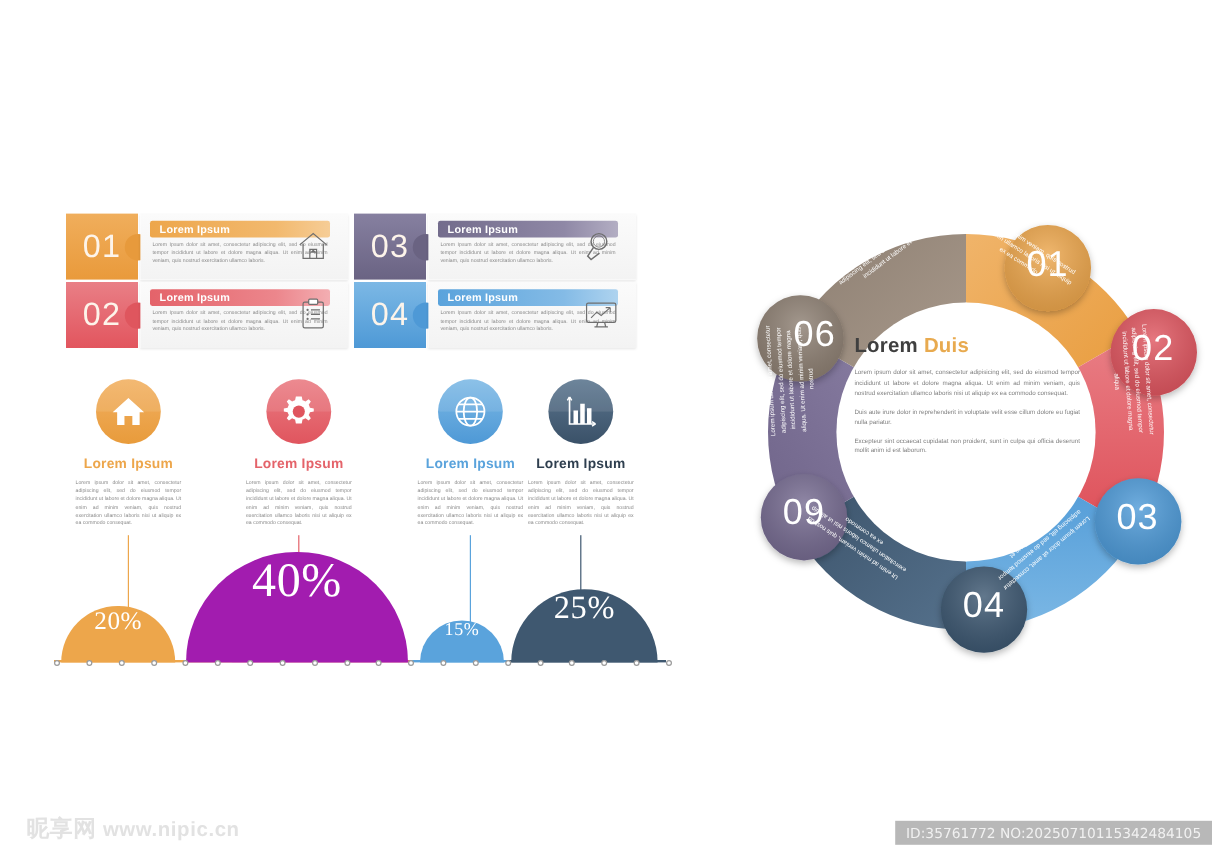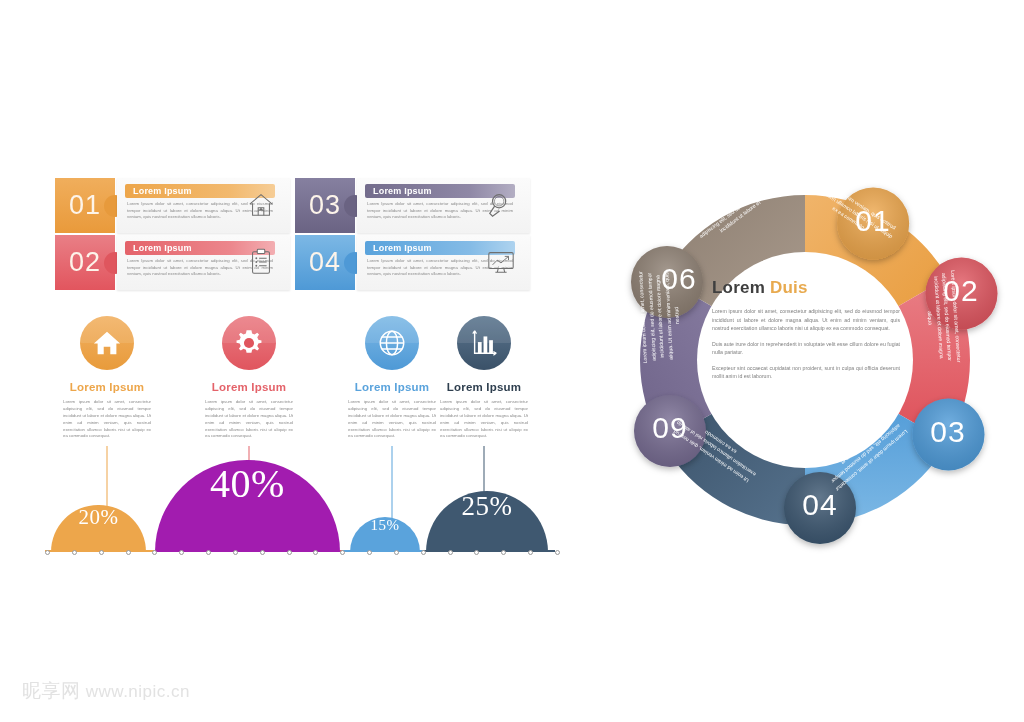--- a/index.html
+++ b/index.html
@@ -104,21 +104,21 @@
   }
   .badge-num{
     position:absolute;color:#fff;
     font-size:30px;font-weight:300;letter-spacing:1px;
     text-align:center;
   }
 
   
   .wm-left{
     position:absolute;left:22px;bottom:18px;
-    color:#e2e2e2;font-size:17px;font-weight:normal;letter-spacing:.5px;
+    color:#e2e2e2;font-size:17px;font-weight:bold;letter-spacing:.5px;
     white-space:nowrap;
   }
   .wm-left .cn{font-size:19px;}
   .wm-right{
     position:absolute;right:14px;bottom:18px;
     background:#b8b8b8;color:#f1f1f1;
     font-size:11.5px;padding:3px 9px;white-space:nowrap;
     font-family:"DejaVu Sans",sans-serif;
   }
 </style>
@@ -414,14 +414,15 @@
       <p>Lorem ipsum dolor sit amet, consectetur adipisicing elit, sed do eiusmod tempor incididunt ut labore et dolore magna aliqua. Ut enim ad minim veniam, quis nostrud exercitation ullamco laboris nisi ut aliquip ex ea commodo consequat.</p>
       <p>Duis aute irure dolor in reprehenderit in voluptate velit esse cillum dolore eu fugiat nulla pariatur.</p>
       <p>Excepteur sint occaecat cupidatat non proident, sunt in culpa qui officia deserunt mollit anim id est laborum.</p>
     </div>
   </div>
 
   <div class="wm-left">
     <span class="cn">昵享网</span>
     <span>www.nipic.cn</span>
   </div>
+  <div class="wm-right">ID:35761772 NO:20250710115342484105</div>
 
 </div>
 
 </body></html>

